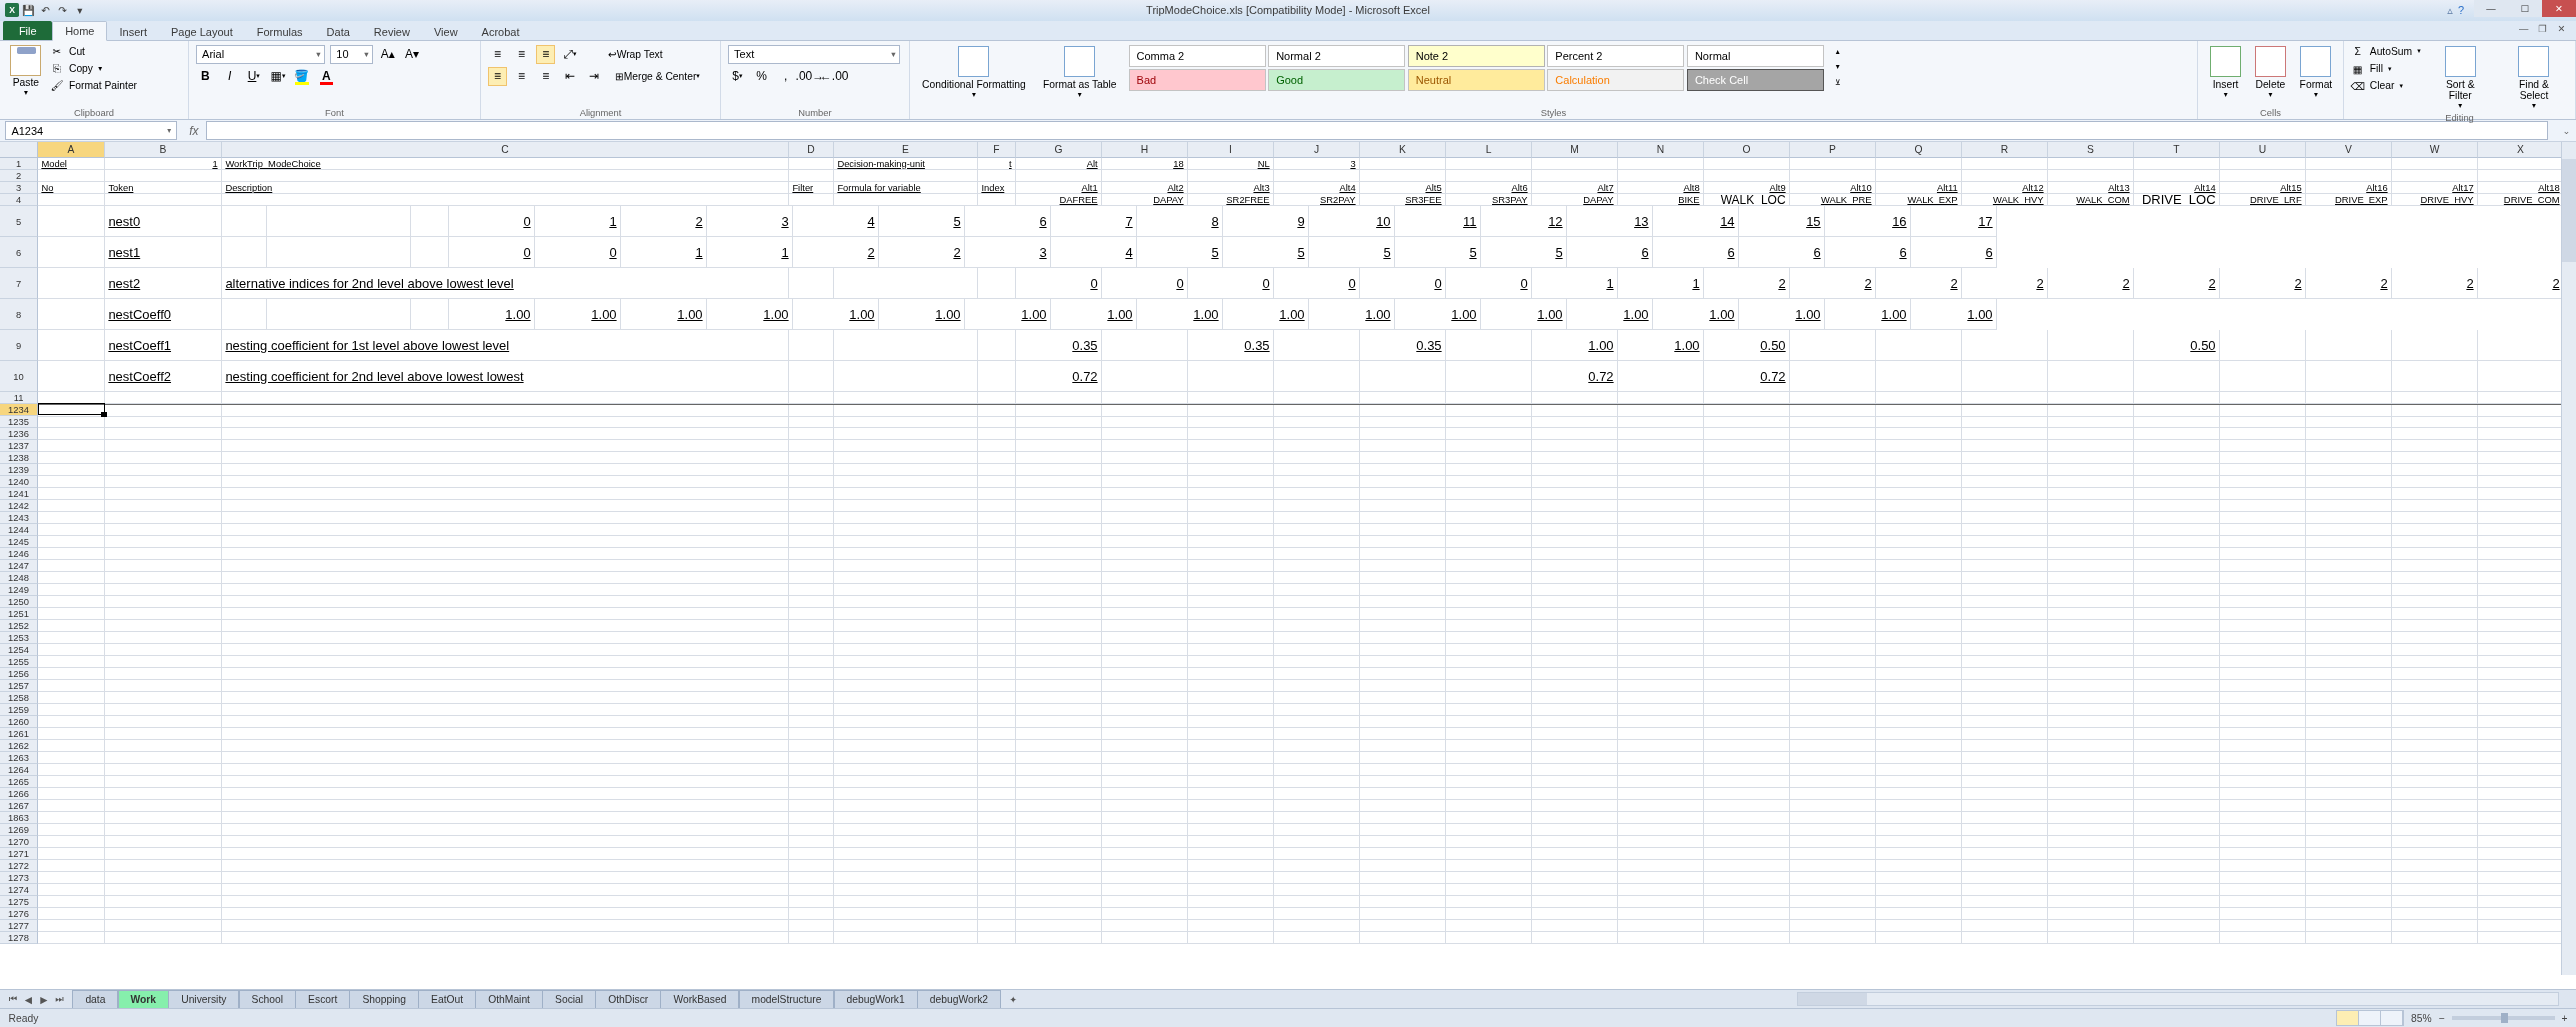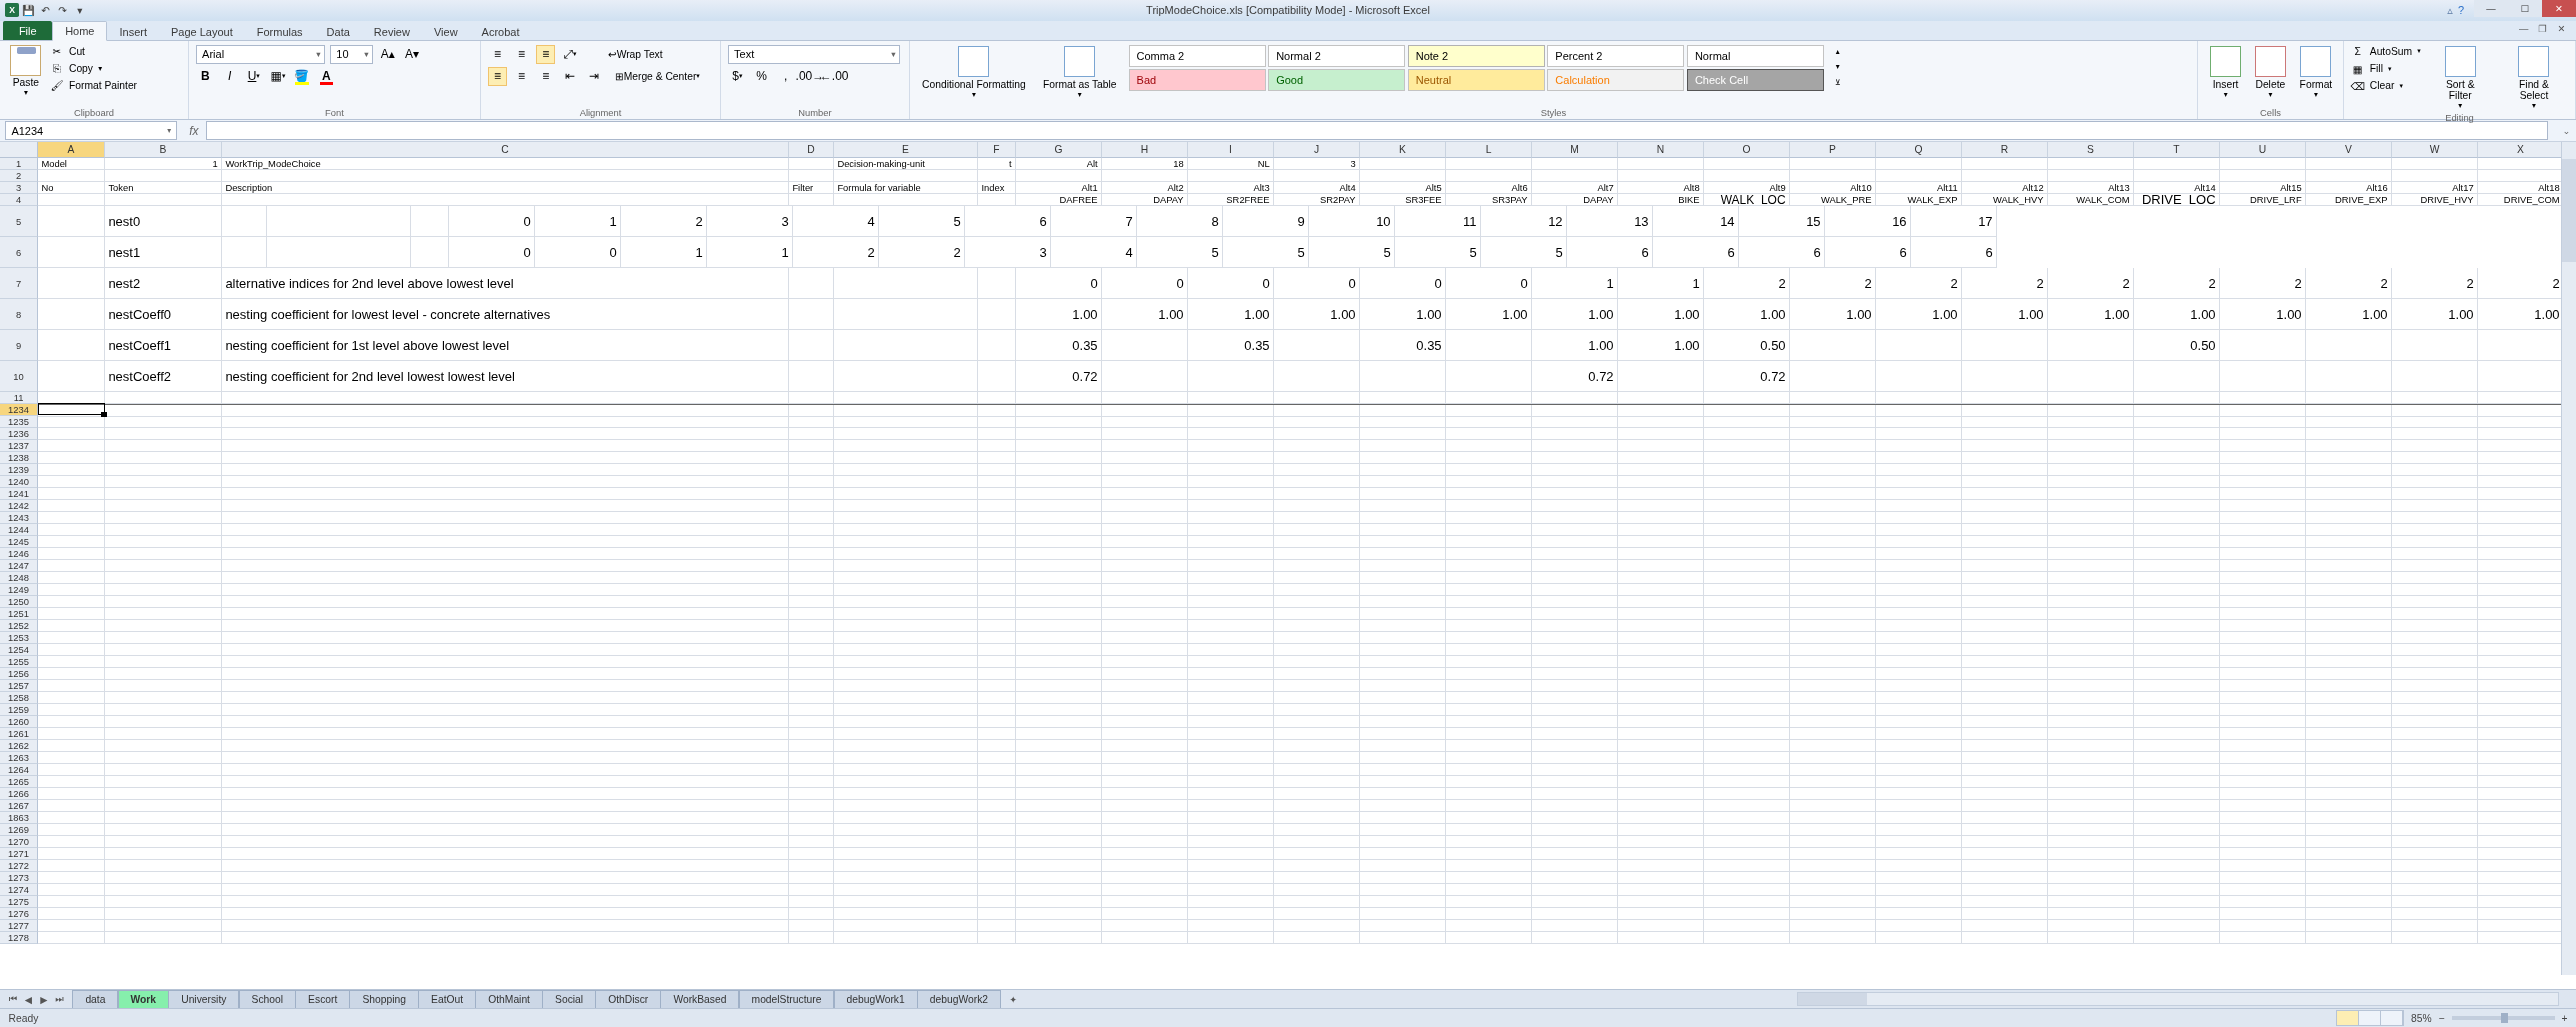--- a/index.html
+++ b/index.html
@@ -57,21 +57,21 @@
 .sheet-area{position:relative;height:833px;}
 .col-headers{display:flex;position:absolute;top:0;left:38px;height:15.5px;}
 .row-headers{position:absolute;top:15.5px;left:0;width:38px;}
 .select-all{position:absolute;top:0;left:0;width:38px;height:15.5px;background:#e8edf4;border-right:0.9px solid #b7c4d6;border-bottom:0.9px solid #b7c4d6;}
 .colh{background:#e8edf4;border-right:0.9px solid #c9d3e0;border-bottom:0.9px solid #b7c4d6;font-size:10.3px;text-align:center;line-height:15.5px;color:#333;}
 .colh.active{background:#f7d67e;}
 .rowh{height:12px;background:#e8edf4;border-bottom:0.9px solid #c9d3e0;border-right:0.9px solid #b7c4d6;font-size:9.4px;text-align:center;line-height:12px;color:#333;}
 .rowh.tall{height:31px;line-height:31px;}
 .rowh.active{background:#f7d67e;}
 .grid{position:absolute;top:15.5px;left:38px;right:0;}
-.grow{display:flex;}
+.grow{display:flex;text-decoration:underline;}
 .cell{border-right:0.9px solid #d8dde5;border-bottom:0.9px solid #d8dde5;font-size:10.3px;padding:0.9px 3.4px;overflow:hidden;white-space:nowrap;font-family:Arial,sans-serif;}
 .cell.r{text-align:right;}
 .hsel{position:absolute;border:1.7px solid #000;top:261px;left:38px;width:67px;height:12px;pointer-events:none;}
 .hsel::after{content:"";position:absolute;right:-2.6px;bottom:-2.6px;width:5.2px;height:5.2px;background:#000;}
 .sheet-tabs{position:absolute;bottom:19px;left:0;right:0;height:19px;background:#dde5f0;display:flex;align-items:center;font-size:10.3px;border-top:0.9px solid #b7c4d6;}
 .tab-nav{display:flex;gap:0;padding:0 5.2px;}
 .tab-nav-btn{width:15.5px;height:15.5px;display:flex;align-items:center;justify-content:center;color:#555;font-size:9.4px;}
 .stab{padding:2.6px 12px;background:#ccd7e6;border:0.9px solid #9fb0c7;border-bottom:none;margin-right:-0.9px;color:#333;}
 .stab.active{background:#86efac;font-weight:bold;border-top:0.9px solid #9fb0c7;}
 .hscroll{flex:1;margin:0 17px;height:13.7px;background:#e5ebf3;border:0.9px solid #c3cedd;position:relative;}
@@ -589,21 +589,20 @@
         <div class="cell r" style="width: 86px; height: 31px; line-height: 29px; font-size: 13px;">2</div>
         <div class="cell r" style="width: 86px; height: 31px; line-height: 29px; font-size: 13px;">2</div>
         <div class="cell r" style="width: 86px; height: 31px; line-height: 29px; font-size: 13px;">2</div>
         <div class="cell r" style="width: 86px; height: 31px; line-height: 29px; font-size: 13px;">2</div>
         <div class="cell r" style="width: 86px; height: 31px; line-height: 29px; font-size: 13px;">2</div>
         <div class="cell r" style="width: 86px; height: 31px; line-height: 29px; font-size: 13px;">2</div>
       </div>
       <div class="grow" style="height: 31px;">
         <div class="cell" style="width: 67px; height: 31px; line-height: 29px;"></div>
         <div class="cell" style="width: 117px; height: 31px; line-height: 29px; font-size: 13px;">nestCoeff0</div>
-        <div class="cell" style="width: 567px; height: 31px; line-height: 29px; font-size: 13px;">nesting coefficient for lowest level - concrete alternatives</div>
         <div class="cell" style="width: 45px; height: 31px; line-height: 29px;"></div>
         <div class="cell" style="width: 144px; height: 31px; line-height: 29px;"></div>
         <div class="cell" style="width: 38px; height: 31px; line-height: 29px;"></div>
         <div class="cell r" style="width: 86px; height: 31px; line-height: 29px; font-size: 13px;">1.00</div>
         <div class="cell r" style="width: 86px; height: 31px; line-height: 29px; font-size: 13px;">1.00</div>
         <div class="cell r" style="width: 86px; height: 31px; line-height: 29px; font-size: 13px;">1.00</div>
         <div class="cell r" style="width: 86px; height: 31px; line-height: 29px; font-size: 13px;">1.00</div>
         <div class="cell r" style="width: 86px; height: 31px; line-height: 29px; font-size: 13px;">1.00</div>
         <div class="cell r" style="width: 86px; height: 31px; line-height: 29px; font-size: 13px;">1.00</div>
         <div class="cell r" style="width: 86px; height: 31px; line-height: 29px; font-size: 13px;">1.00</div>
@@ -641,21 +640,21 @@
         <div class="cell r" style="width: 86px; height: 31px; line-height: 29px; font-size: 13px;"></div>
         <div class="cell r" style="width: 86px; height: 31px; line-height: 29px; font-size: 13px;">0.50</div>
         <div class="cell r" style="width: 86px; height: 31px; line-height: 29px; font-size: 13px;"></div>
         <div class="cell r" style="width: 86px; height: 31px; line-height: 29px; font-size: 13px;"></div>
         <div class="cell r" style="width: 86px; height: 31px; line-height: 29px; font-size: 13px;"></div>
         <div class="cell r" style="width: 86px; height: 31px; line-height: 29px; font-size: 13px;"></div>
       </div>
       <div class="grow" style="height: 31px;">
         <div class="cell" style="width: 67px; height: 31px; line-height: 29px;"></div>
         <div class="cell" style="width: 117px; height: 31px; line-height: 29px; font-size: 13px;">nestCoeff2</div>
-        <div class="cell" style="width: 567px; height: 31px; line-height: 29px; font-size: 13px;">nesting coefficient for 2nd level lowest lowest level</div>
+        <div class="cell" style="width: 567px; height: 31px; line-height: 29px; font-size: 13px;">nesting coefficient for 2nd level above lowest lowest</div>
         <div class="cell" style="width: 45px; height: 31px; line-height: 29px;"></div>
         <div class="cell" style="width: 144px; height: 31px; line-height: 29px;"></div>
         <div class="cell" style="width: 38px; height: 31px; line-height: 29px;"></div>
         <div class="cell r" style="width: 86px; height: 31px; line-height: 29px; font-size: 13px;">0.72</div>
         <div class="cell r" style="width: 86px; height: 31px; line-height: 29px; font-size: 13px;"></div>
         <div class="cell r" style="width: 86px; height: 31px; line-height: 29px; font-size: 13px;"></div>
         <div class="cell r" style="width: 86px; height: 31px; line-height: 29px; font-size: 13px;"></div>
         <div class="cell r" style="width: 86px; height: 31px; line-height: 29px; font-size: 13px;"></div>
         <div class="cell r" style="width: 86px; height: 31px; line-height: 29px; font-size: 13px;"></div>
         <div class="cell r" style="width: 86px; height: 31px; line-height: 29px; font-size: 13px;">0.72</div>

